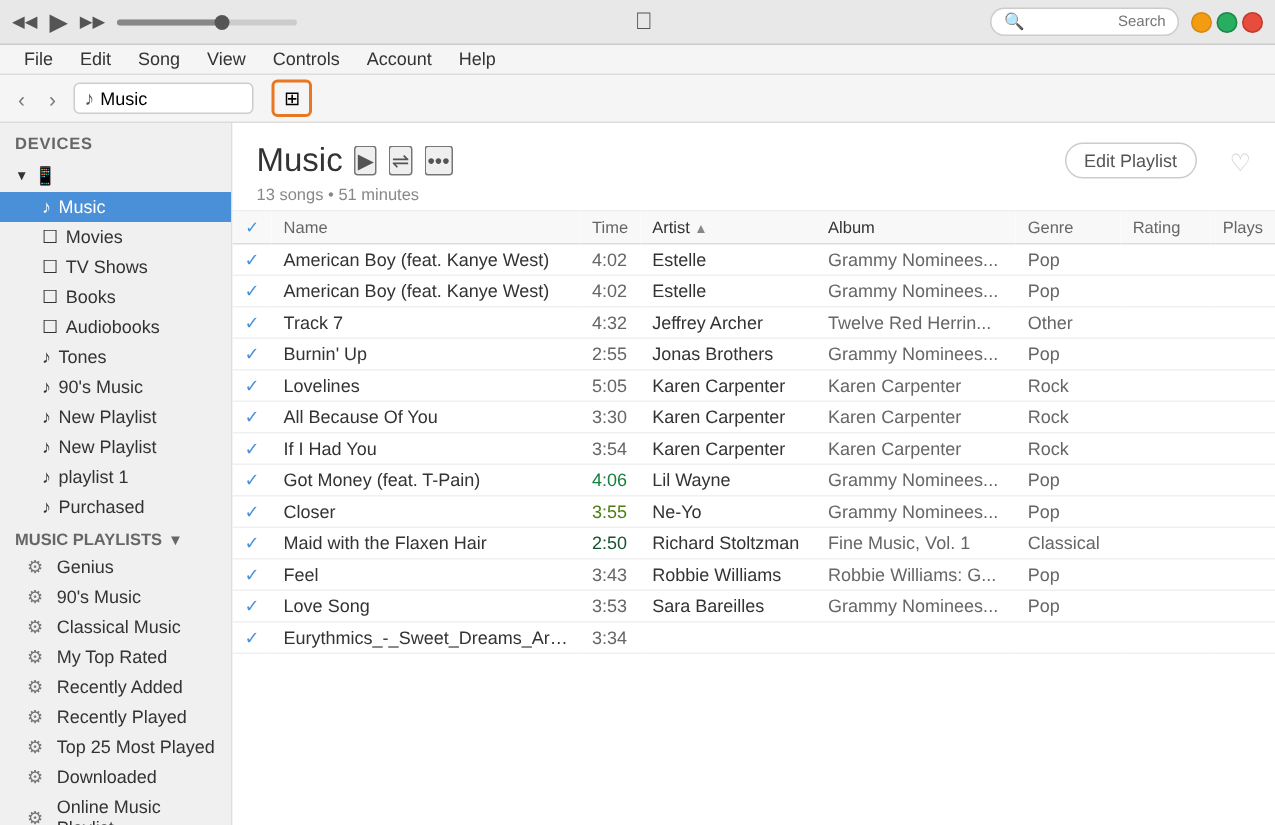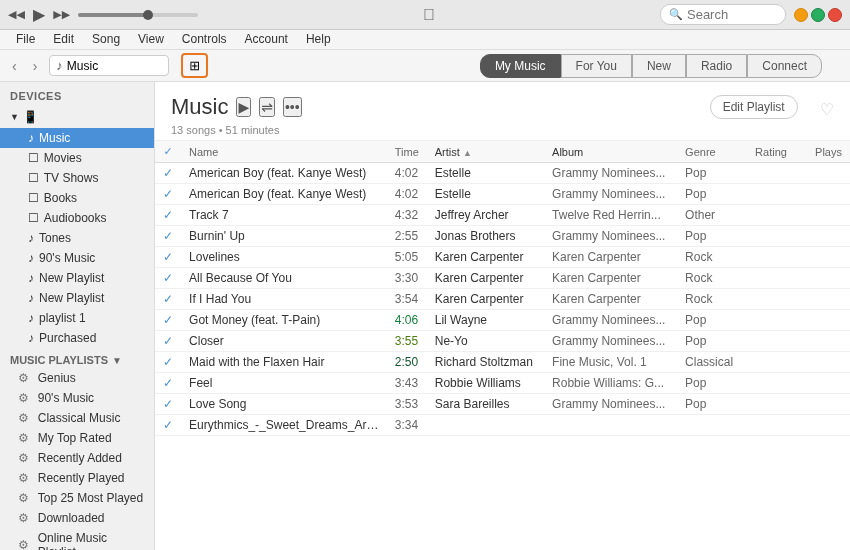--- a/index.html
+++ b/index.html
@@ -4,21 +4,21 @@
   <style>
     * { margin: 0; padding: 0; box-sizing: border-box; }
     body { width: 850px; height: 550px; font-family: 'Segoe UI', Arial, sans-serif; font-size: 12px; background: #f0f0f0; overflow: hidden; display: flex; flex-direction: column; }
 
     
     .title-bar { height: 30px; background: #e8e8e8; border-bottom: 1px solid #ccc; display: flex; align-items: center; justify-content: space-between; padding: 0 8px; }
     .playback-controls { display: flex; align-items: center; gap: 8px; }
     .playback-controls button { background: none; border: none; cursor: pointer; font-size: 16px; color: #555; }
     .apple-logo { font-size: 16px; color: #555; }
     .search-box { display: flex; align-items: center; border: 1px solid #ccc; border-radius: 10px; padding: 2px 8px; background: white; gap: 4px; }
-    .search-box input { border: none; outline: none; font-size: 13px; width: 100px; background: transparent; }
+    .search-box input { border: none; outline: none; font-size: 10px; width: 100px; background: transparent; text-align: right; }
 
     
     .menu-bar { height: 20px; background: #f5f5f5; border-bottom: 1px solid #ddd; display: flex; padding: 0 8px; gap: 2px; }
     .menu-item { padding: 2px 8px; font-size: 12px; cursor: pointer; color: #333; border-radius: 3px; }
 
     
     .nav-bar { height: 32px; background: #f5f5f5; border-bottom: 1px solid #ddd; display: flex; align-items: center; padding: 0 8px; gap: 8px; }
     .nav-btn { background: none; border: none; cursor: pointer; font-size: 14px; color: #777; padding: 2px 4px; }
     .nav-location { display: flex; align-items: center; border: 1px solid #ccc; border-radius: 4px; background: white; padding: 2px 6px; gap: 4px; font-size: 12px; min-width: 120px; }
     .nav-tabs { display: flex; gap: 0; margin-left: auto; margin-right: 20px; }
@@ -120,27 +120,20 @@
 <div class="nav-bar">
   <button class="nav-btn">‹</button>
   <button class="nav-btn">›</button>
   <div class="nav-location">
     <span style="font-size:13px;color:#555;">♪</span>
     <span>Music</span>
   </div>
   <div style="display:flex;align-items:center;border:2px solid #e87722;border-radius:4px;padding:2px;margin-left:4px;">
     <button style="background:#f5f5f5;border:none;cursor:pointer;font-size:13px;padding:1px 4px;">⊞</button>
   </div>
-  <div class="nav-tabs">
-    <button class="nav-tab active">My Music</button>
-    <button class="nav-tab">For You</button>
-    <button class="nav-tab">New</button>
-    <button class="nav-tab">Radio</button>
-    <button class="nav-tab">Connect</button>
-  </div>
 </div>
 
 <div class="main-layout">
 
   <div class="sidebar">
 
     <div class="sidebar-section-label">Devices</div>
     <div class="sidebar-device">
       <span style="font-size:9px;">▼</span>
       <span style="font-size:12px;">📱</span>

